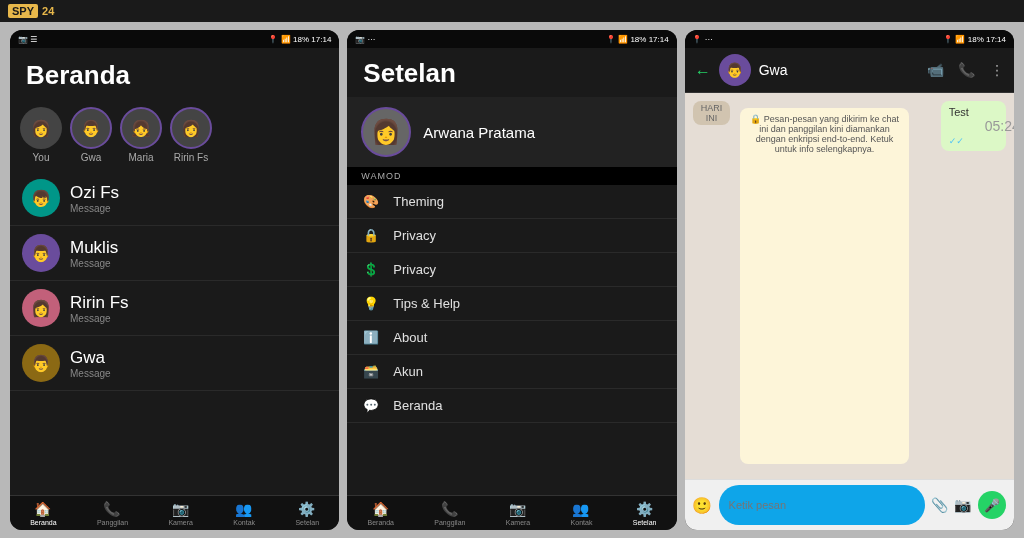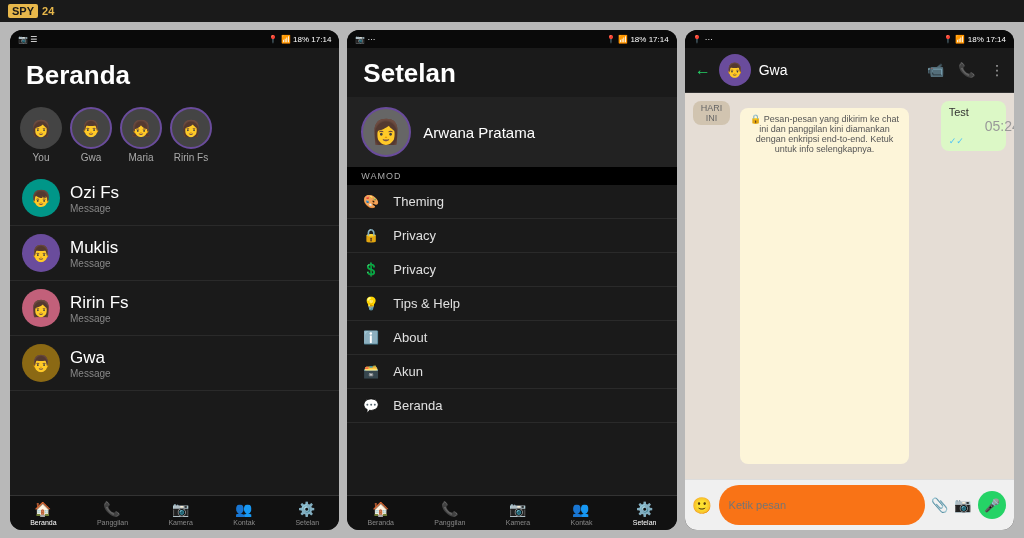--- a/index.html
+++ b/index.html
@@ -374,21 +374,21 @@
       gap: 6px;
       flex-shrink: 0;
       border-top: 1px solid #ddd;
     }
     .input-emoji {
       font-size: 16px;
       color: #888;
     }
     .chat-input-field {
       flex: 1;
-      background: #f97316;
+      background: #0ea5e9;
       border: none;
       border-radius: 20px;
       padding: 14px 10px;
       font-size: 11px;
       color: #333;
       outline: none;
     }
     .input-attach {
       font-size: 14px;
       color: #888;

